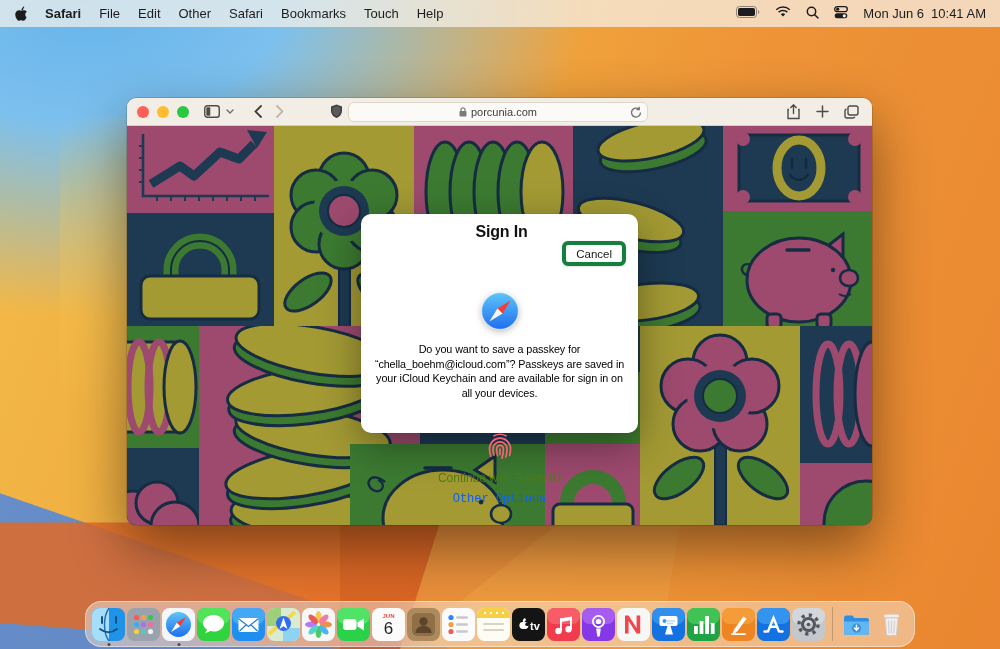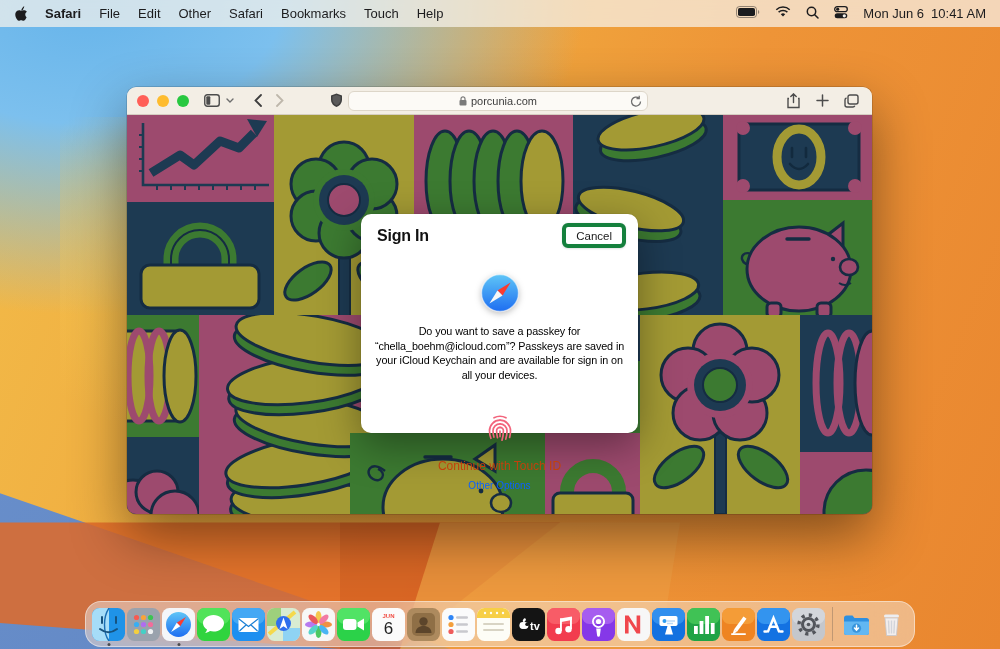--- a/index.html
+++ b/index.html
@@ -28,21 +28,21 @@
     background:rgba(246,242,235,.72); backdrop-filter:blur(14px);
     display:flex; align-items:center; font-size:13px; color:#1c1c1e; z-index:50; }
   .mb-left { display:flex; align-items:center; padding-left:15px; }
   .mi { margin:0 9px; cursor:default; }
   .mi.app { font-weight:700; }
   .apple { width:14px; height:16px; margin-right:7px; display:flex; align-items:center; }
   .mb-right { margin-left:auto; display:flex; align-items:flex-start; gap:15px; padding-right:14px; }
   .mb-right .clock { display:flex; gap:7px; }
 
   
-  .window { position:absolute; left:127px; top:87px; width:745px; height:427px;
+  .window { position:absolute; left:127px; top:98px; width:745px; height:427px;
     border-radius:9px; box-shadow:0 22px 55px rgba(0,0,0,.45), 0 0 0 .5px rgba(0,0,0,.25);
     overflow:hidden; z-index:10; }
   .toolbar { height:28px; background:#f3eee5; border-bottom:1px solid #d5cec1;
     display:flex; align-items:center; padding:0 10px; position:relative; }
   .tl { display:flex; gap:8px; margin-right:12px; }
   .tl i { width:12px; height:12px; border-radius:50%; display:block; }
   .tl .r{ background:#ff5f57; } .tl .y{ background:#febc2e; } .tl .g{ background:#28c840; }
   .tbtn { display:flex; align-items:center; justify-content:center; width:22px; height:22px;
     color:#4c4c4c; }
   .urlfield { position:absolute; left:221px; width:300px; height:20px; top:4px;
@@ -53,32 +53,32 @@
   .tb-right { margin-left:auto; display:flex; gap:7px; }
 
   .page { height:399px; position:relative; background:#1d3a52; }
   .page svg.art { display:block; }
 
   
   .dialog { position:absolute; left:361px; top:214px; width:277px; height:219px;
     background:#ffffff; border-radius:10px; z-index:20;
     box-shadow:0 12px 40px rgba(0,0,0,.38), 0 0 0 .5px rgba(0,0,0,.08);
     display:flex; flex-direction:column; }
-  .dlg-head { display:flex; align-items:center; padding:9px 12px 8px 16px; }
+  .dlg-head { display:flex; align-items:center; padding:9px 12px 8px 16px;flex-direction:column; }
   .dlg-title { font-size:16px; font-weight:700; color:#111; letter-spacing:-.2px; }
   .dlg-cancel { margin-left:auto; font-size:11.5px; color:#1a1a1a; background:#fff;
     border:4px solid #15803d; border-radius:6px; padding:2.5px 10px;
     box-shadow:0 .5px 2px rgba(0,0,0,.12); cursor:default; }
   .dlg-divider { height:1px; background:#e6e6e6; }
   .dlg-safari { display:flex; justify-content:center; margin-top:17px; }
   .dlg-body { width:258px; margin:11px auto 16px; text-align:center; font-size:10.8px;
     line-height:1.36; color:#000; letter-spacing:-.1px; }
   .dlg-touch { display:flex; justify-content:center; margin-top:12px; }
-  .dlg-continue { text-align:center; font-size:12px; font-weight:500; color:#c2410c; margin-top:12px; }
-  .dlg-other { text-align:center; font-size:10px; color:#0a60ff; margin-top:7px; cursor:default; }
+  .dlg-continue { text-align:center; font-size:12px; font-weight:500; color:#4d7c0f; margin-top:6px; }
+  .dlg-other { text-align:center; font-size:12px; color:#0a60ff; margin-top:7px; cursor:default;font-family:Liberation Mono, monospace; }
 
   
   .dock { position:absolute; bottom:2px; left:50%; transform:translateX(-50%);
     height:46px; padding:0 6px; display:flex; align-items:center; gap:2px;
     background:rgba(246,242,237,.45); border:.5px solid rgba(255,255,255,.45);
     border-radius:16px; backdrop-filter:blur(18px); z-index:60; }
   .dk { width:33px; height:33px; position:relative; flex:0 0 auto; }
   .dk svg { display:block; }
   .dk .dot { position:absolute; left:50%; bottom:-5px; transform:translateX(-50%);
     width:3px; height:3px; border-radius:50%; background:rgba(40,40,40,.75); }

